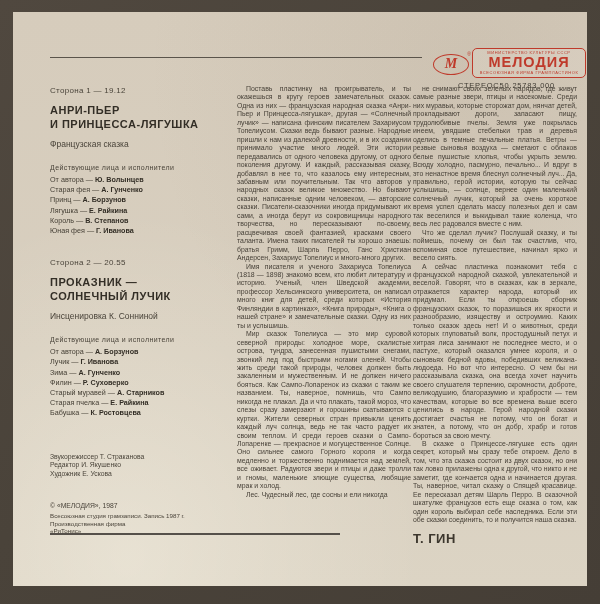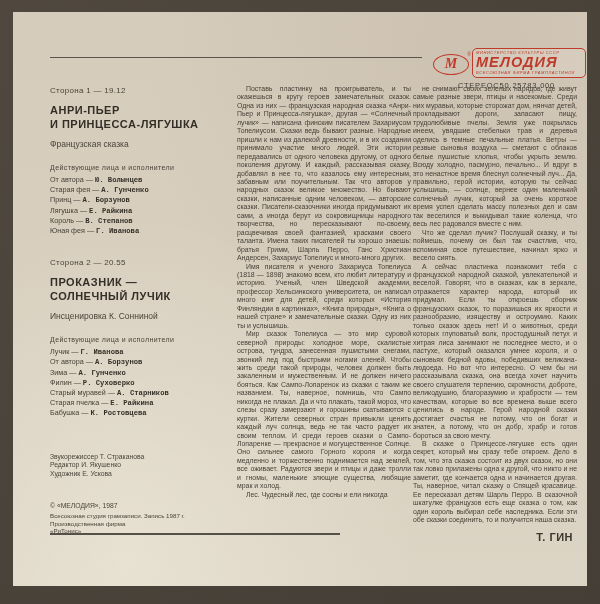--- a/index.html
+++ b/index.html
@@ -31,49 +31,49 @@
   .logo-row{display:flex;align-items:flex-start;}
   .emblem{
     position:relative;flex:0 0 auto;width:34px;height:19px;margin-top:6px;margin-right:3px;
     border:1.4px solid #bf3a2b;border-radius:50%;
     color:#bf3a2b;text-align:center;
   }
   .emblem .m{font-family:"Liberation Serif","DejaVu Serif",serif;font-style:italic;font-weight:bold;font-size:14px;line-height:17px;display:block;}
   .emblem .reg{position:absolute;right:-3px;top:-4px;font-size:5px;}
   .logo-box{
     flex:0 0 auto;width:106px;border:1.2px solid #bf3a2b;border-radius:5px;
-    padding:1px 3px 2px 3px;color:#bf3a2b;background:rgba(255,250,240,.15);font-style:italic;
+    padding:1px 3px 2px 3px;color:#bf3a2b;text-align:center;background:rgba(255,250,240,.15);
   }
   .logo-tiny{font-size:4px;letter-spacing:.6px;white-space:nowrap;line-height:5px;}
   .logo-main{font-size:14.5px;font-weight:bold;letter-spacing:1px;line-height:15px;white-space:nowrap;}
   .stereo-row{display:flex;justify-content:center;margin-top:3px;padding-left:2px;color:#3f3a32;}
   .stereo-row span{font-size:7.5px;letter-spacing:.8px;}
 
   
   .col-left{position:absolute;left:37px;top:74px;width:178px;color:#463f35;}
   .side-header{font-size:8px;letter-spacing:.3px;margin-bottom:9px;color:#4a443a;}
   .work-title{font-size:11px;font-weight:bold;letter-spacing:.5px;line-height:13.5px;color:#332e26;margin-bottom:7px;}
   .work-sub{font-size:8.5px;line-height:13px;color:#4a443a;}
   .cast-heading{font-size:7px;letter-spacing:.4px;margin:13px 0 4px 0;color:#4a443a;}
   .cast-row{font-size:7.2px;line-height:10.2px;color:#46403六;}
   .cast-row{color:#464036;}
-  .cast-name{font-weight:bold;color:#332e26;font-family:Liberation Mono, monospace;}
+  .cast-name{font-weight:bold;color:#332e26;}
   .side2-block{margin-top:22px;}
   .credits{margin-top:34px;font-size:6.8px;line-height:8.6px;color:#4a443a;}
   .copyright{margin-top:24px;font-size:6.2px;line-height:7.6px;color:#4a443a;}
   .copyright .c1{font-size:6.8px;margin-bottom:2px;}
 
   
   .col-mid{position:absolute;left:224px;top:73px;width:174px;height:472px;overflow:hidden;}
   .col-right{position:absolute;left:400px;top:73px;width:164px;height:472px;overflow:hidden;}
   .article p{
     margin:0;font-size:6.9px;line-height:8.45px;text-align:justify;
     color:#453f36;text-indent:9px;
   }
-  .signature{margin-top:6px;text-align:right;font-size:11px;font-weight:bold;letter-spacing:.5px;color:#3c362d;padding-right:4px;}
+  .signature{margin-top:6px;font-size:13px;font-weight:bold;letter-spacing:.5px;color:#3c362d;padding-right:4px;}
 </style>
 </head>
 <body>
 
 <div class="sleeve">
   <div class="paper">
 
     <div class="rule-top"></div>
     <div class="rule-bottom"></div>
 
@@ -117,22 +117,22 @@
 
       <div class="side2-block">
         <div class="side-header">Сторона 2 — 20.55</div>
         <div class="work-title">
           <span>ПРОКАЗНИК —</span><br>
           <span>СОЛНЕЧНЫЙ ЛУЧИК</span>
         </div>
         <div class="work-sub">Инсценировка К. Сонниной</div>
         <div class="cast-heading">Действующие лица и исполнители</div>
         <div>
+            <div class="cast-row"><span>От автора — </span><span class="cast-name">А. Борзунов</span></div>
             <div class="cast-row"><span>Лучик — </span><span class="cast-name">Г. Иванова</span></div>
-            <div class="cast-row"><span>От автора — </span><span class="cast-name">А. Борзунов</span></div>
             <div class="cast-row"><span>Зима — </span><span class="cast-name">А. Гунченко</span></div>
             <div class="cast-row"><span>Филин — </span><span class="cast-name">Р. Суховерко</span></div>
             <div class="cast-row"><span>Старый муравей — </span><span class="cast-name">А. Старников</span></div>
             <div class="cast-row"><span>Старая пчелка — </span><span class="cast-name">Е. Райкина</span></div>
             <div class="cast-row"><span>Бабушка — </span><span class="cast-name">К. Ростовцева</span></div>
           </div>
       </div>
 
       <div class="credits">
           <div>Звукорежиссер Т. Страканова</div>

